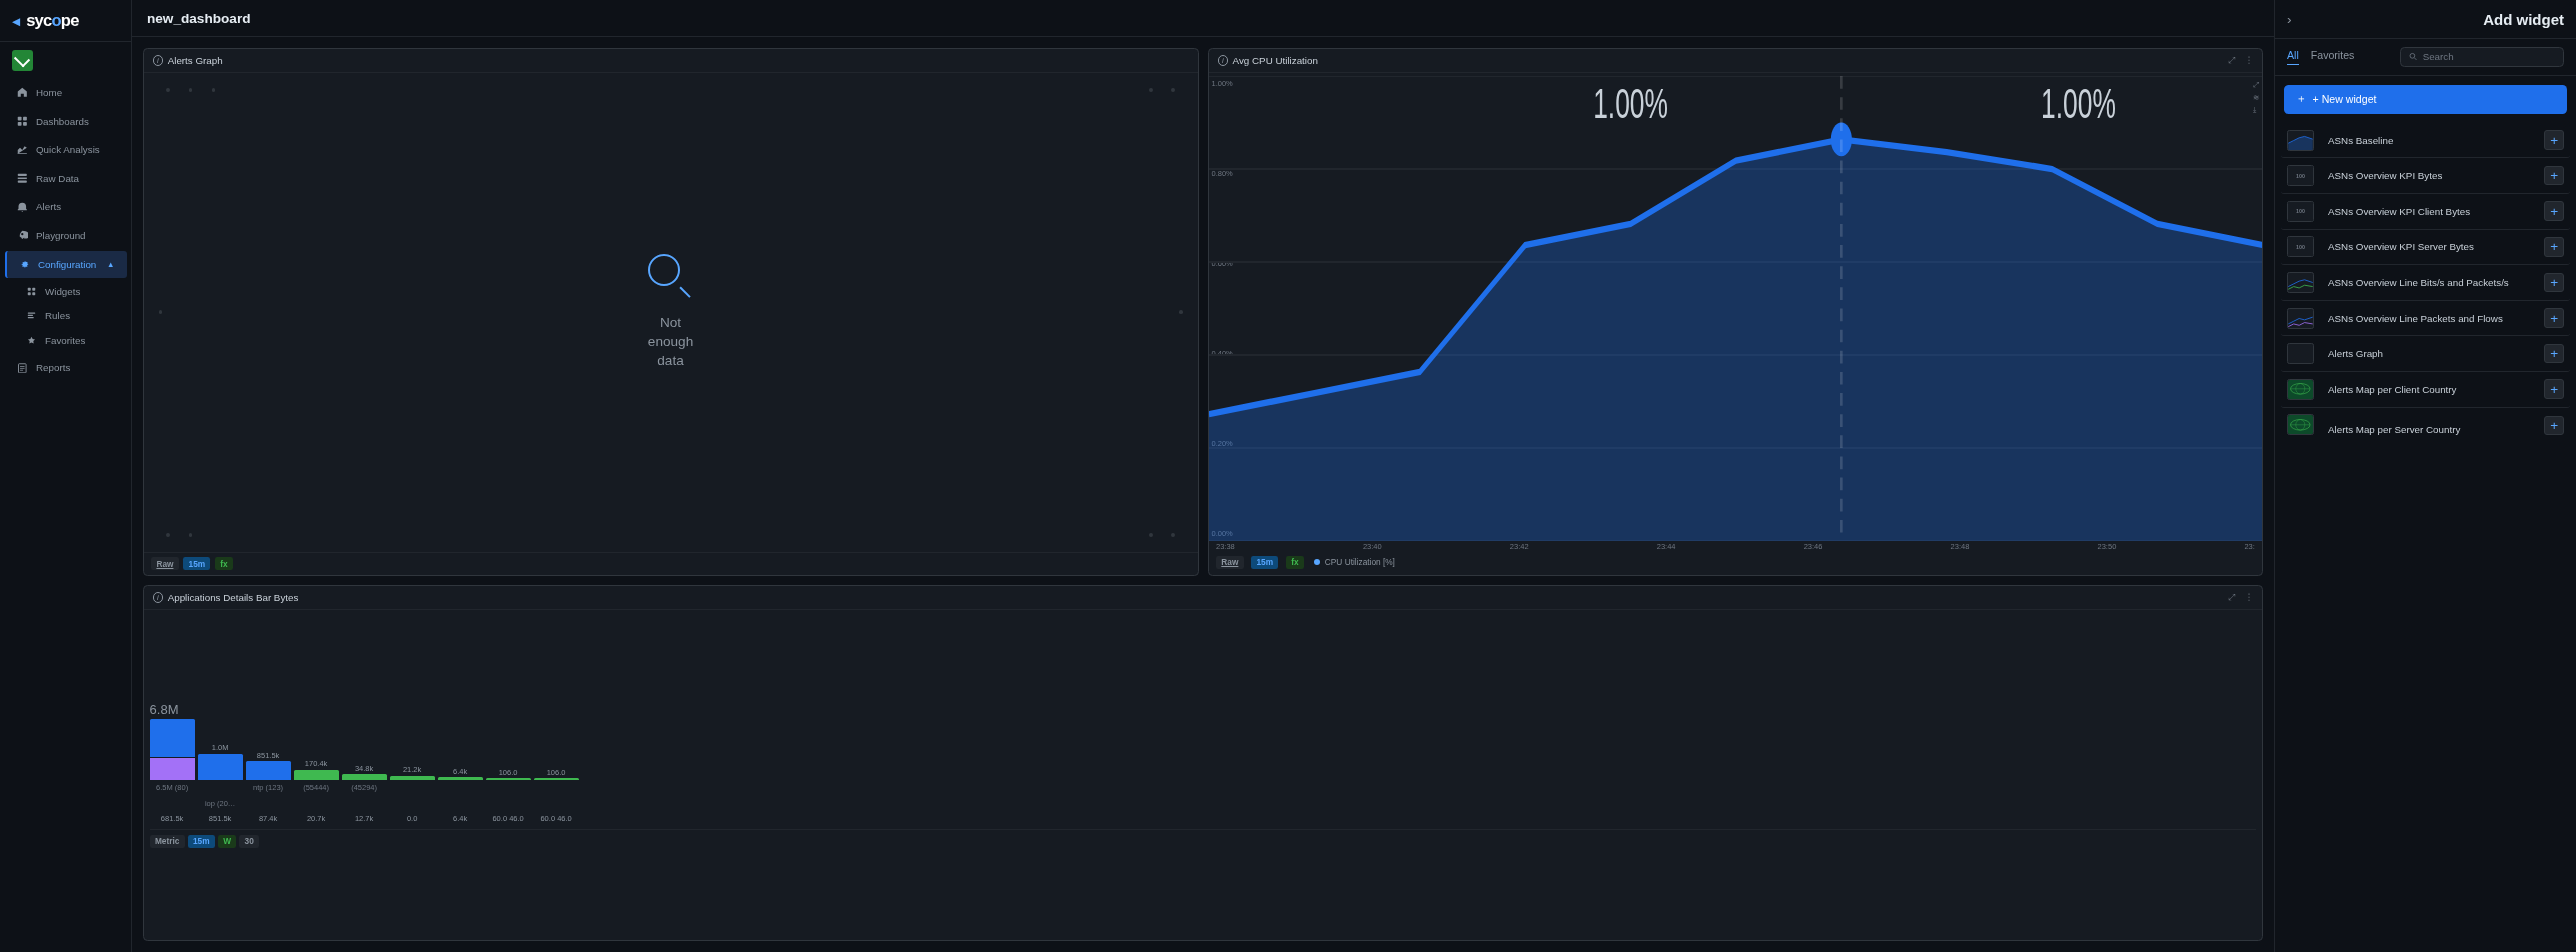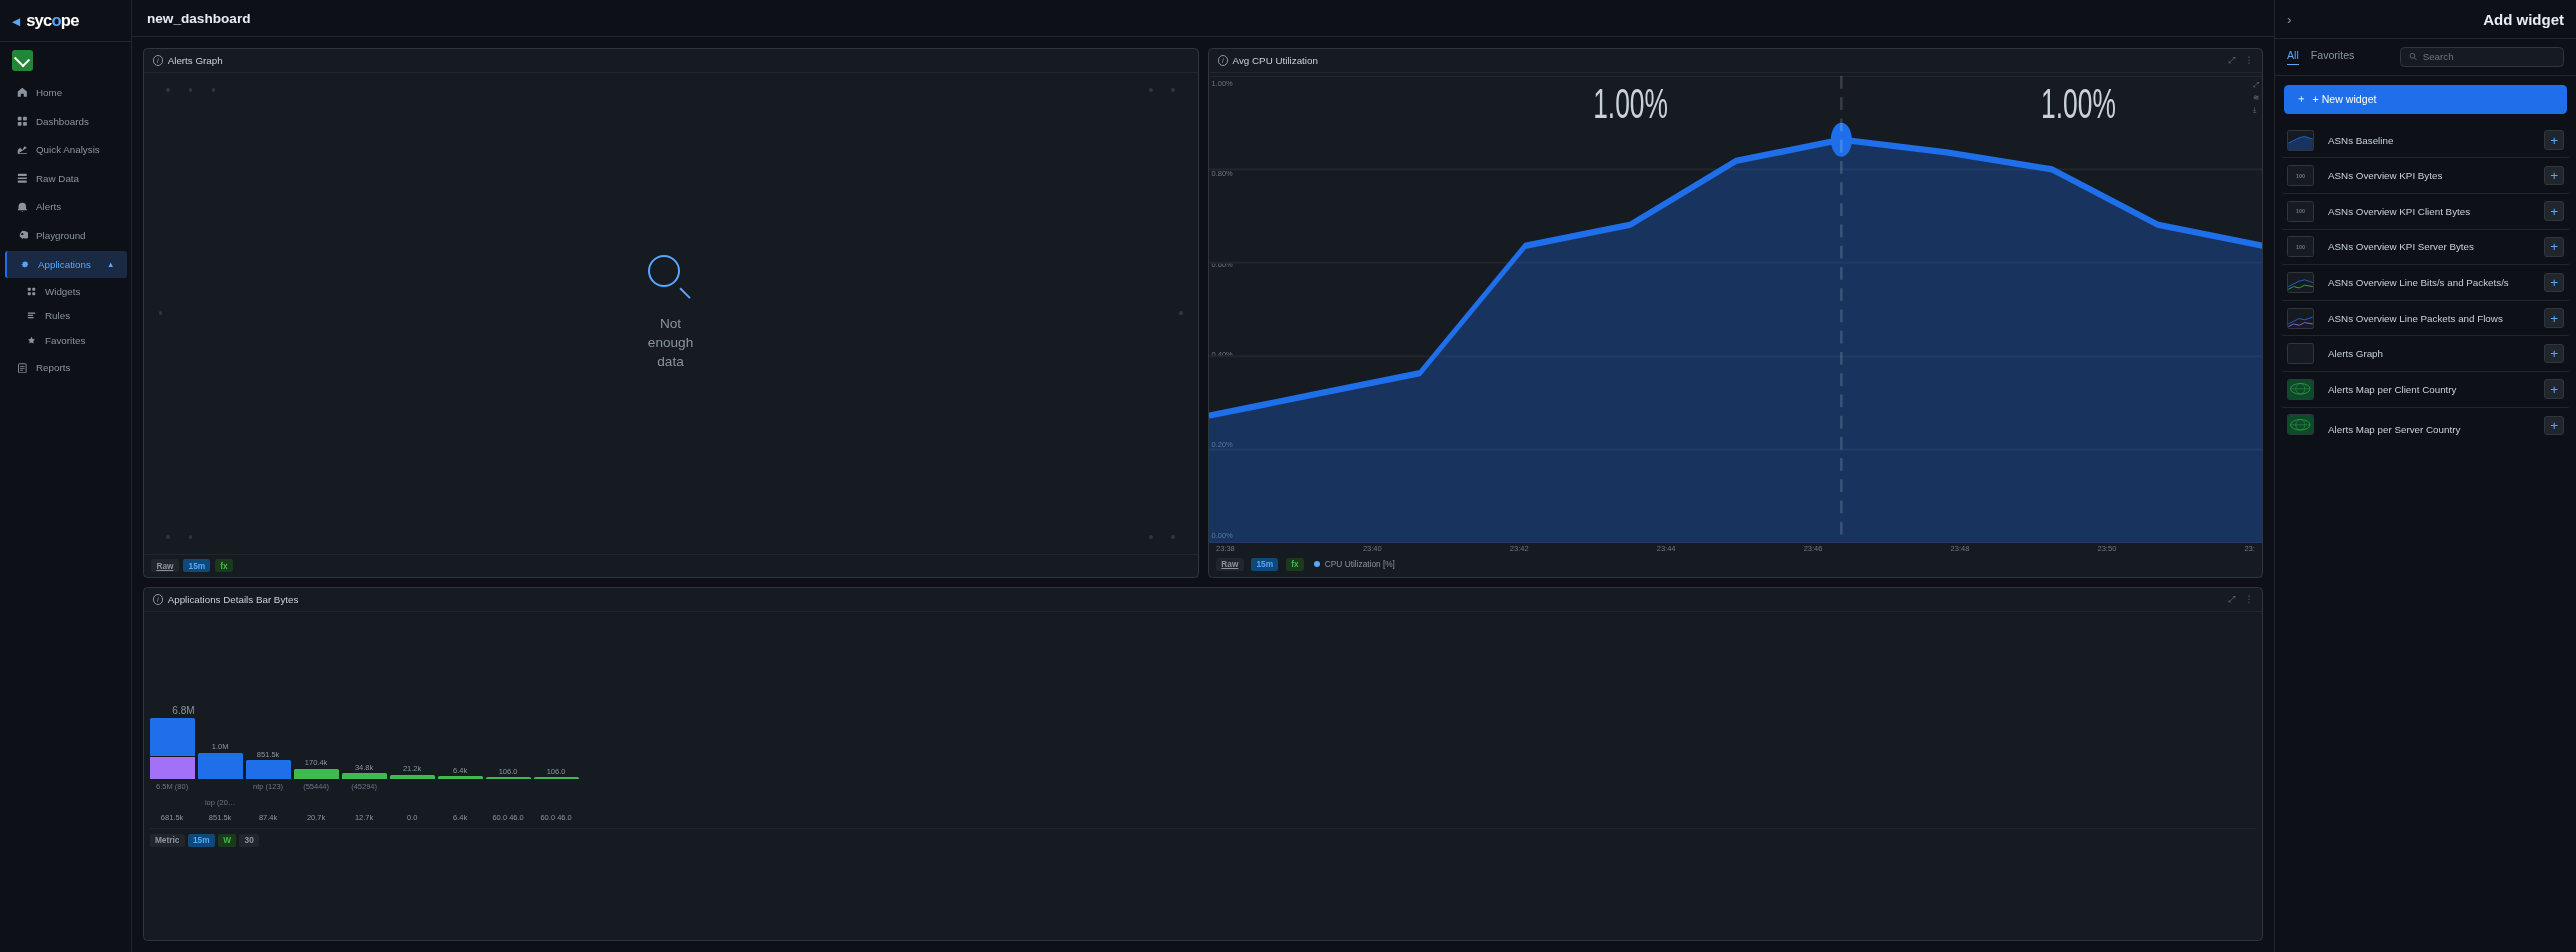--- a/index.html
+++ b/index.html
@@ -519,21 +519,21 @@
     </span>
     <span class="nav-label">Playground</span>
   </div>
 
   <div class="nav-item active-expand" style="background:#1a2a45; color:#58a6ff; border-left: 2.3px solid #1f6feb;">
     <span class="nav-icon">
       <svg width="10.6" height="10.6" viewBox="0 0 14 14" fill="currentColor">
           <path d="M7 5a2 2 0 100 4 2 2 0 000-4zm5.3 1.5l-1-.2a4.4 4.4 0 00-.4-1l.6-.8-1-1-.8.6a4.4 4.4 0 00-1-.4L8.5 3h-1l-.2 1a4.4 4.4 0 00-1 .4l-.8-.6-1 1 .6.8a4.4 4.4 0 00-.4 1L3.5 6.5v1l1 .2c.1.37.22.7.4 1l-.6.8 1 1 .8-.6c.3.18.63.3 1 .4l.2 1h1l.2-1c.37-.1.7-.22 1-.4l.8.6 1-1-.6-.8c.18-.3.3-.63.4-1l1-.2v-1z"></path>
         </svg>
     </span>
-    <span class="nav-label">Applications</span>
+    <span class="nav-label">Configuration</span>
     <span class="nav-chevron">▲</span>
   </div>
 
   <div class="nav-sub">
     <div class="nav-item">
       <span class="nav-icon">
         <svg width="9" height="9" viewBox="0 0 12 12" fill="currentColor">
             <rect x="1" y="1" width="4" height="4" rx="1"></rect>
             <rect x="7" y="1" width="4" height="4" rx="1"></rect>
             <rect x="1" y="7" width="4" height="4" rx="1"></rect>
@@ -683,21 +683,21 @@
       <div class="widget-header">
         <span class="info-icon">i</span>
         <span>Applications Details Bar Bytes</span>
         <span style="margin-left:auto;color:#6e7681;font-size:9px;cursor:pointer;">⤢</span>
         <span style="color:#6e7681;font-size:9px;cursor:pointer;margin-left:4.5px;">⋮</span>
       </div>
       <div class="widget-body" style="flex-direction:column;align-items:stretch;padding:6px;">
 
         <div style="display:flex;align-items:flex-end;gap:3px;margin-bottom:3px;">
           <div style="display:flex;flex-direction:column;gap:1.5px;">
-            <span style="font-size:10px;color:#8b949e;text-align:right;">6.8M</span>
+            <span style="font-size:13px;color:#8b949e;text-align:left;">6.8M</span>
             <div style="display:flex;flex-direction:column;align-items:center;gap:0.8px;">
               <div style="width:45px;height:38px;background:#1f6feb;border-radius:1.5px 1.5px 0 0;"></div>
               <div style="width:45px;height:22.6px;background:#a371f7;border-radius:0;"></div>
             </div>
           </div>
           <div style="display:flex;flex-direction:column;gap:1.5px;">
             <span style="font-size:7.5px;color:#8b949e;text-align:center;">1.0M</span>
             <div style="width:45px;height:26.4px;background:#1f6feb;border-radius:1.5px 1.5px 0 0;"></div>
           </div>
           <div style="display:flex;flex-direction:column;gap:1.5px;">

